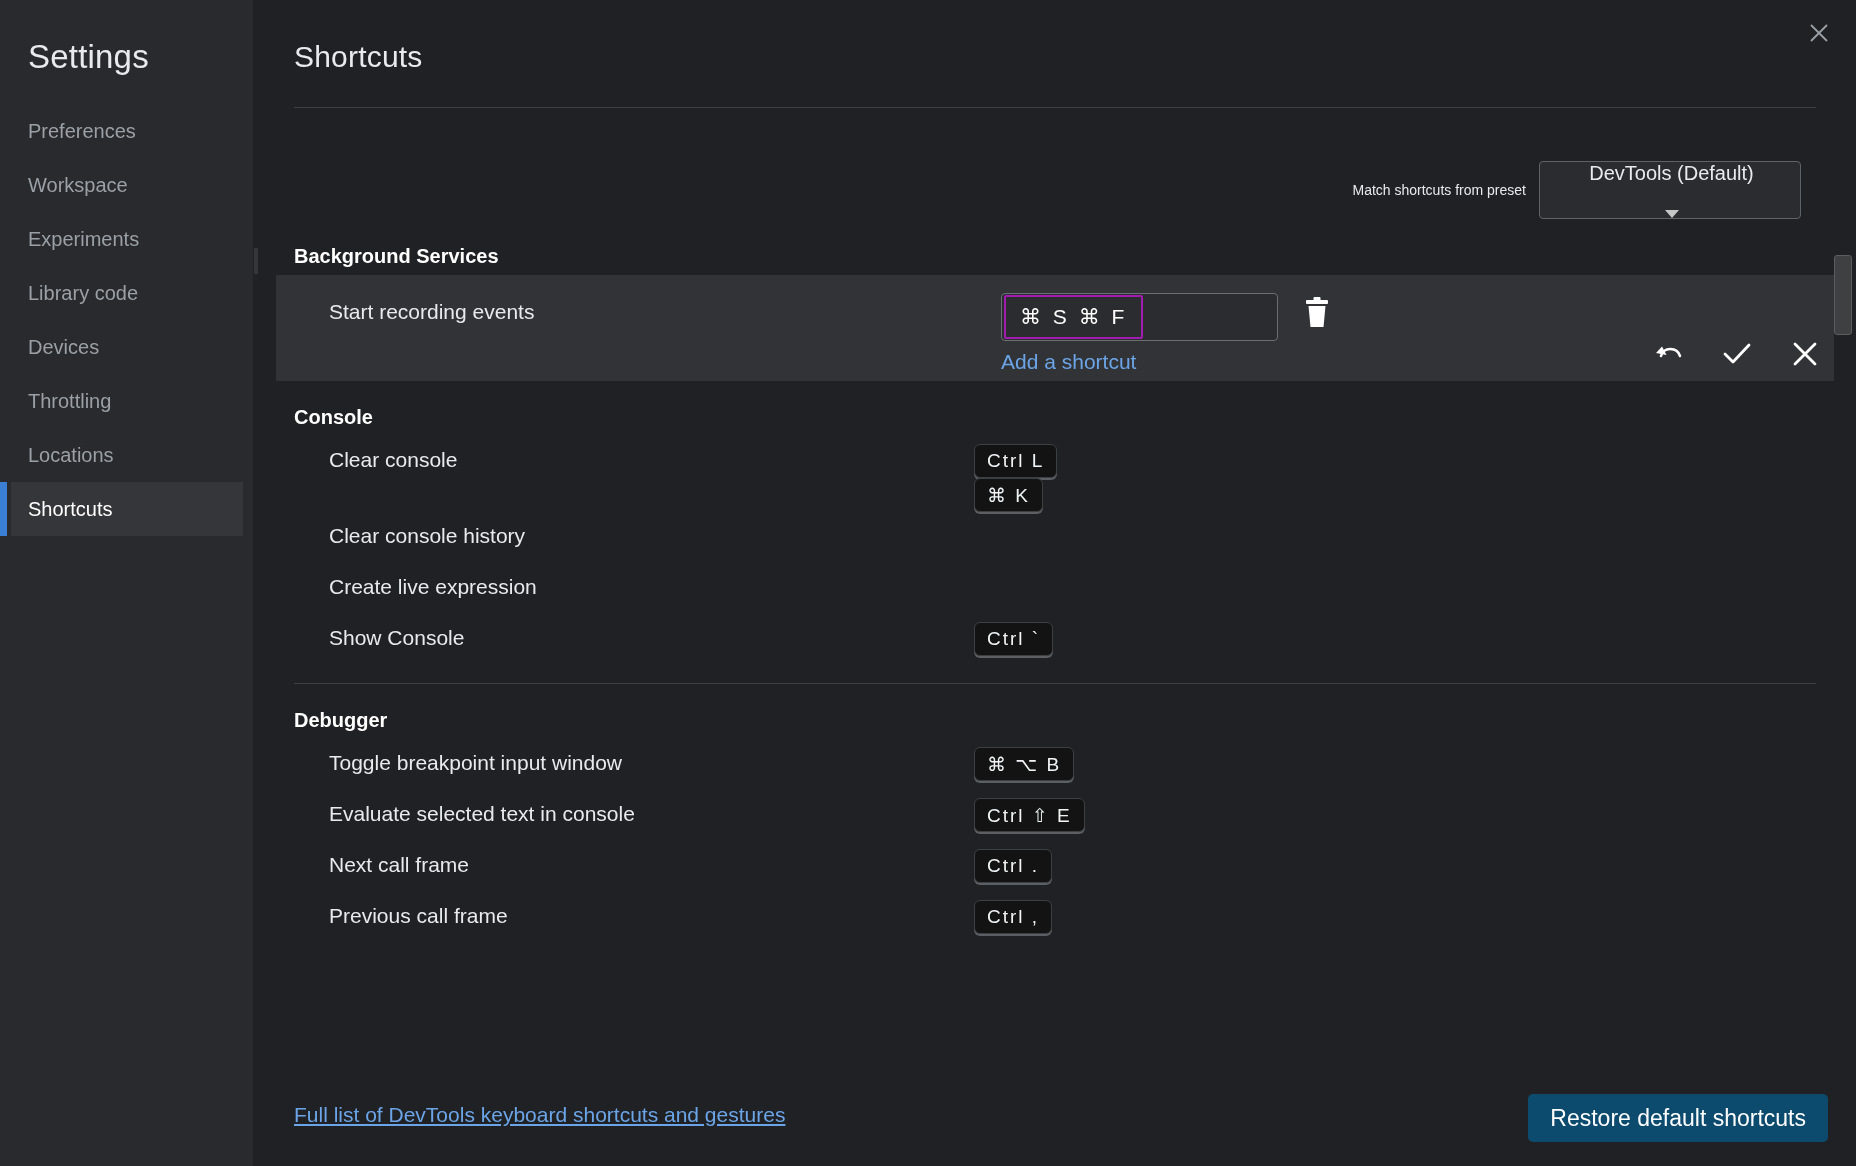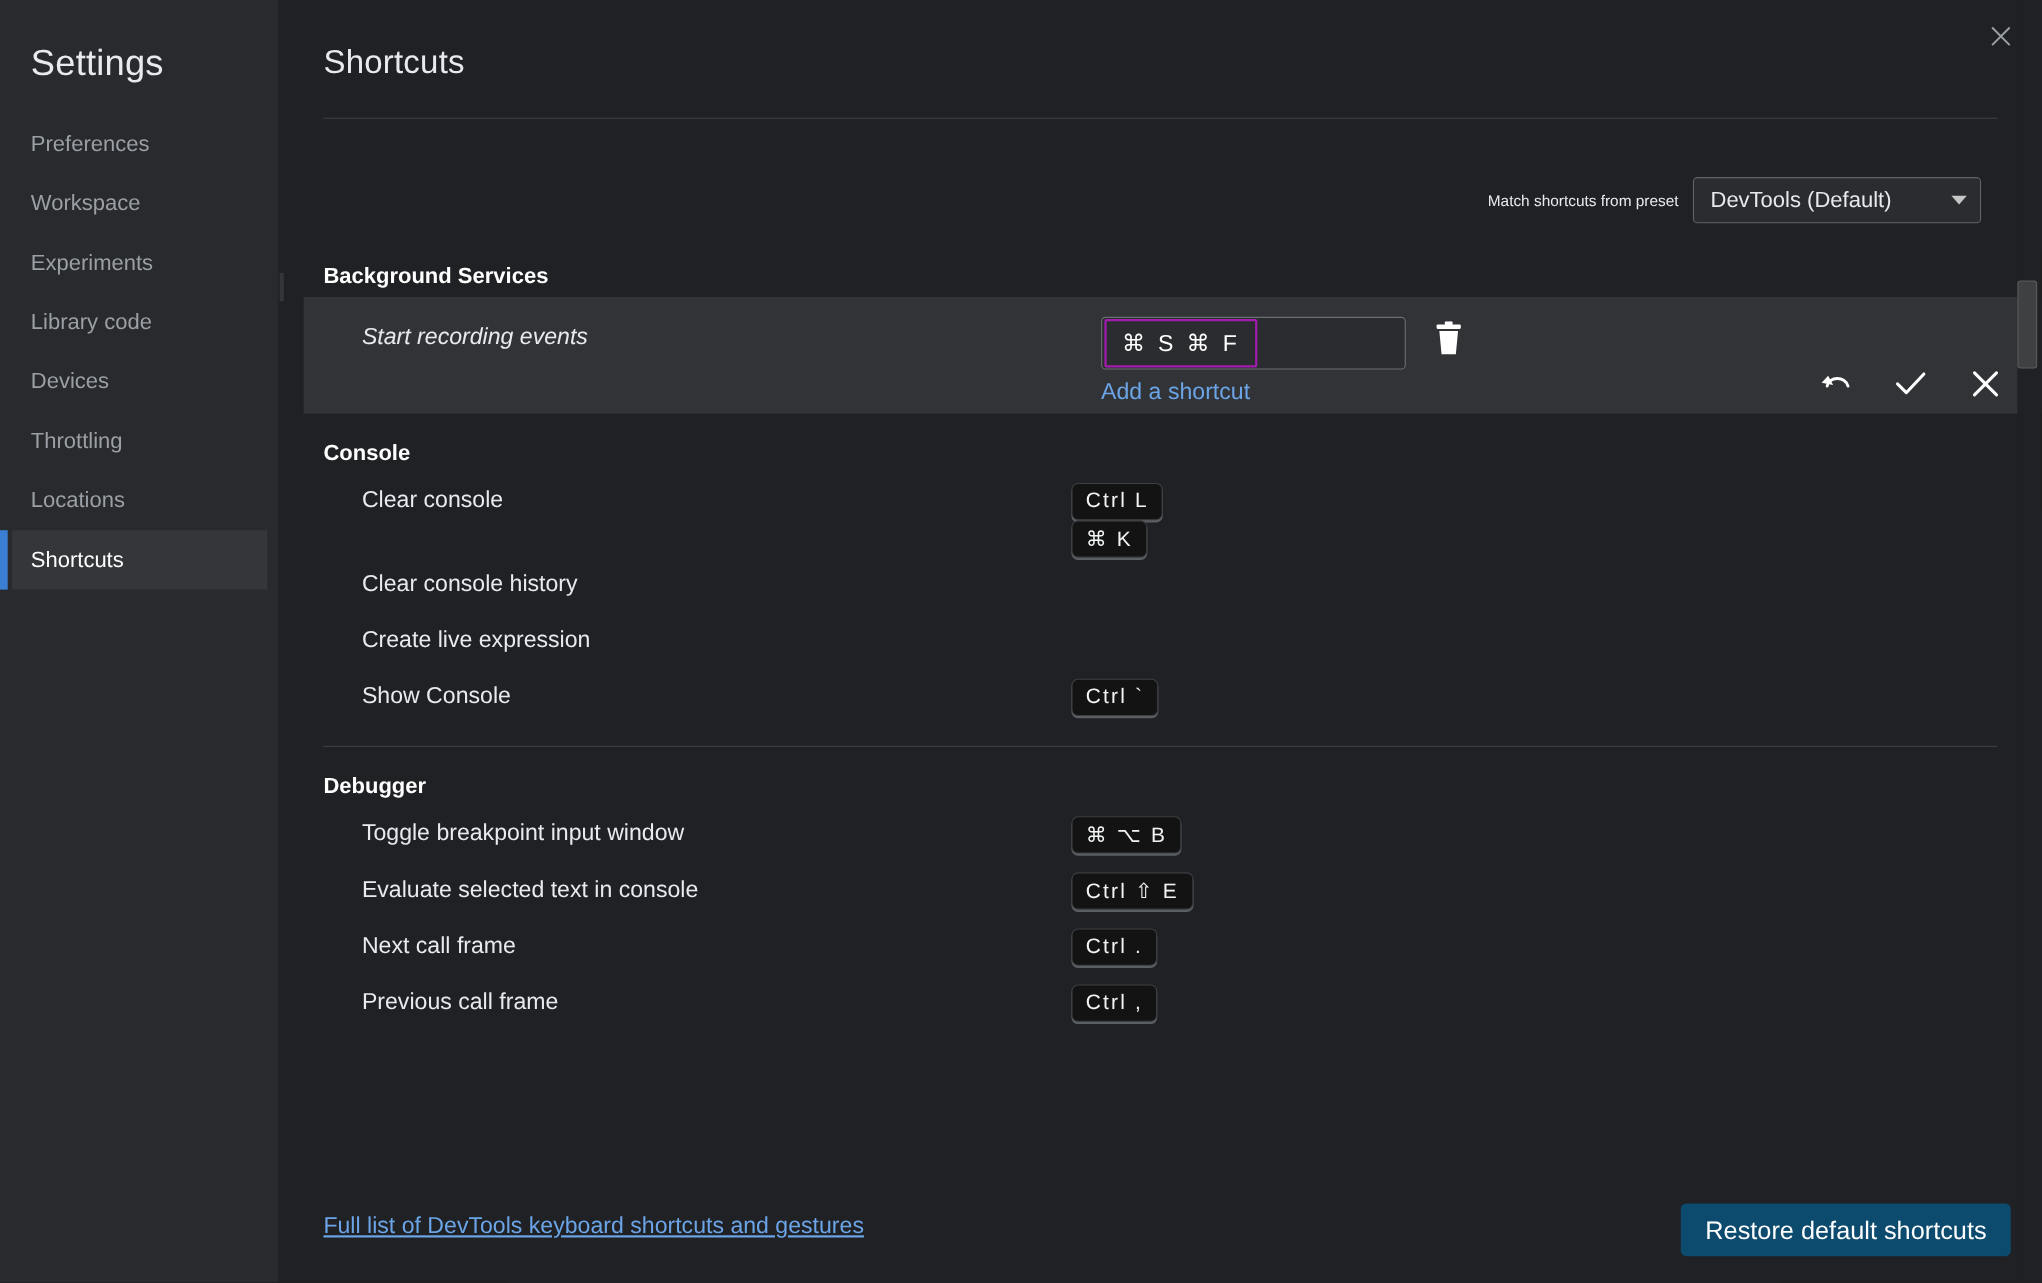--- a/index.html
+++ b/index.html
@@ -116,44 +116,45 @@
   }
 
   #preset-label {
     font-size: 14px;
     color: #e8eaed;
     margin-right: 13px;
   }
 
   #preset-select {
     width: 262px;
-    height: 42px;
+    height: 58px;
     background: #2b2c2f;
     border: 1px solid #5f6368;
     border-radius: 4px;
     display: flex;
     align-items: center;
     padding: 0 12px 0 15px;
     cursor: pointer;
+    flex-direction: column;
   }
   #preset-select .sel-text {
     flex: 1;
     font-size: 20px;
     color: #e8eaed;
   }
   .caret-down {
     width: 0; height: 0;
     border-left: 7px solid transparent;
     border-right: 7px solid transparent;
     border-top: 8px solid #c4c7c5;
   }
 
   
   #content {
-    margin-top: 37px;
+    margin-top: 26px;
     padding: 0 0 0 0;
     position: relative;
   }
 
   .section-head {
     font-size: 20px;
     font-weight: bold;
     color: #ffffff;
     padding-left: 40px;
     margin-bottom: 7px;
@@ -209,21 +210,20 @@
     padding: 0 40px 0 53px;
     min-height: 106px;
     display: flex;
     align-items: flex-start;
     position: relative;
   }
 
   #editing-row .row-name {
     padding-top: 25px;
     width: 672px;
-    font-style: italic;
   }
 
   #edit-area {
     flex: 1;
     padding-top: 18px;
     position: relative;
   }
 
   #shortcut-input {
     width: 277px;

